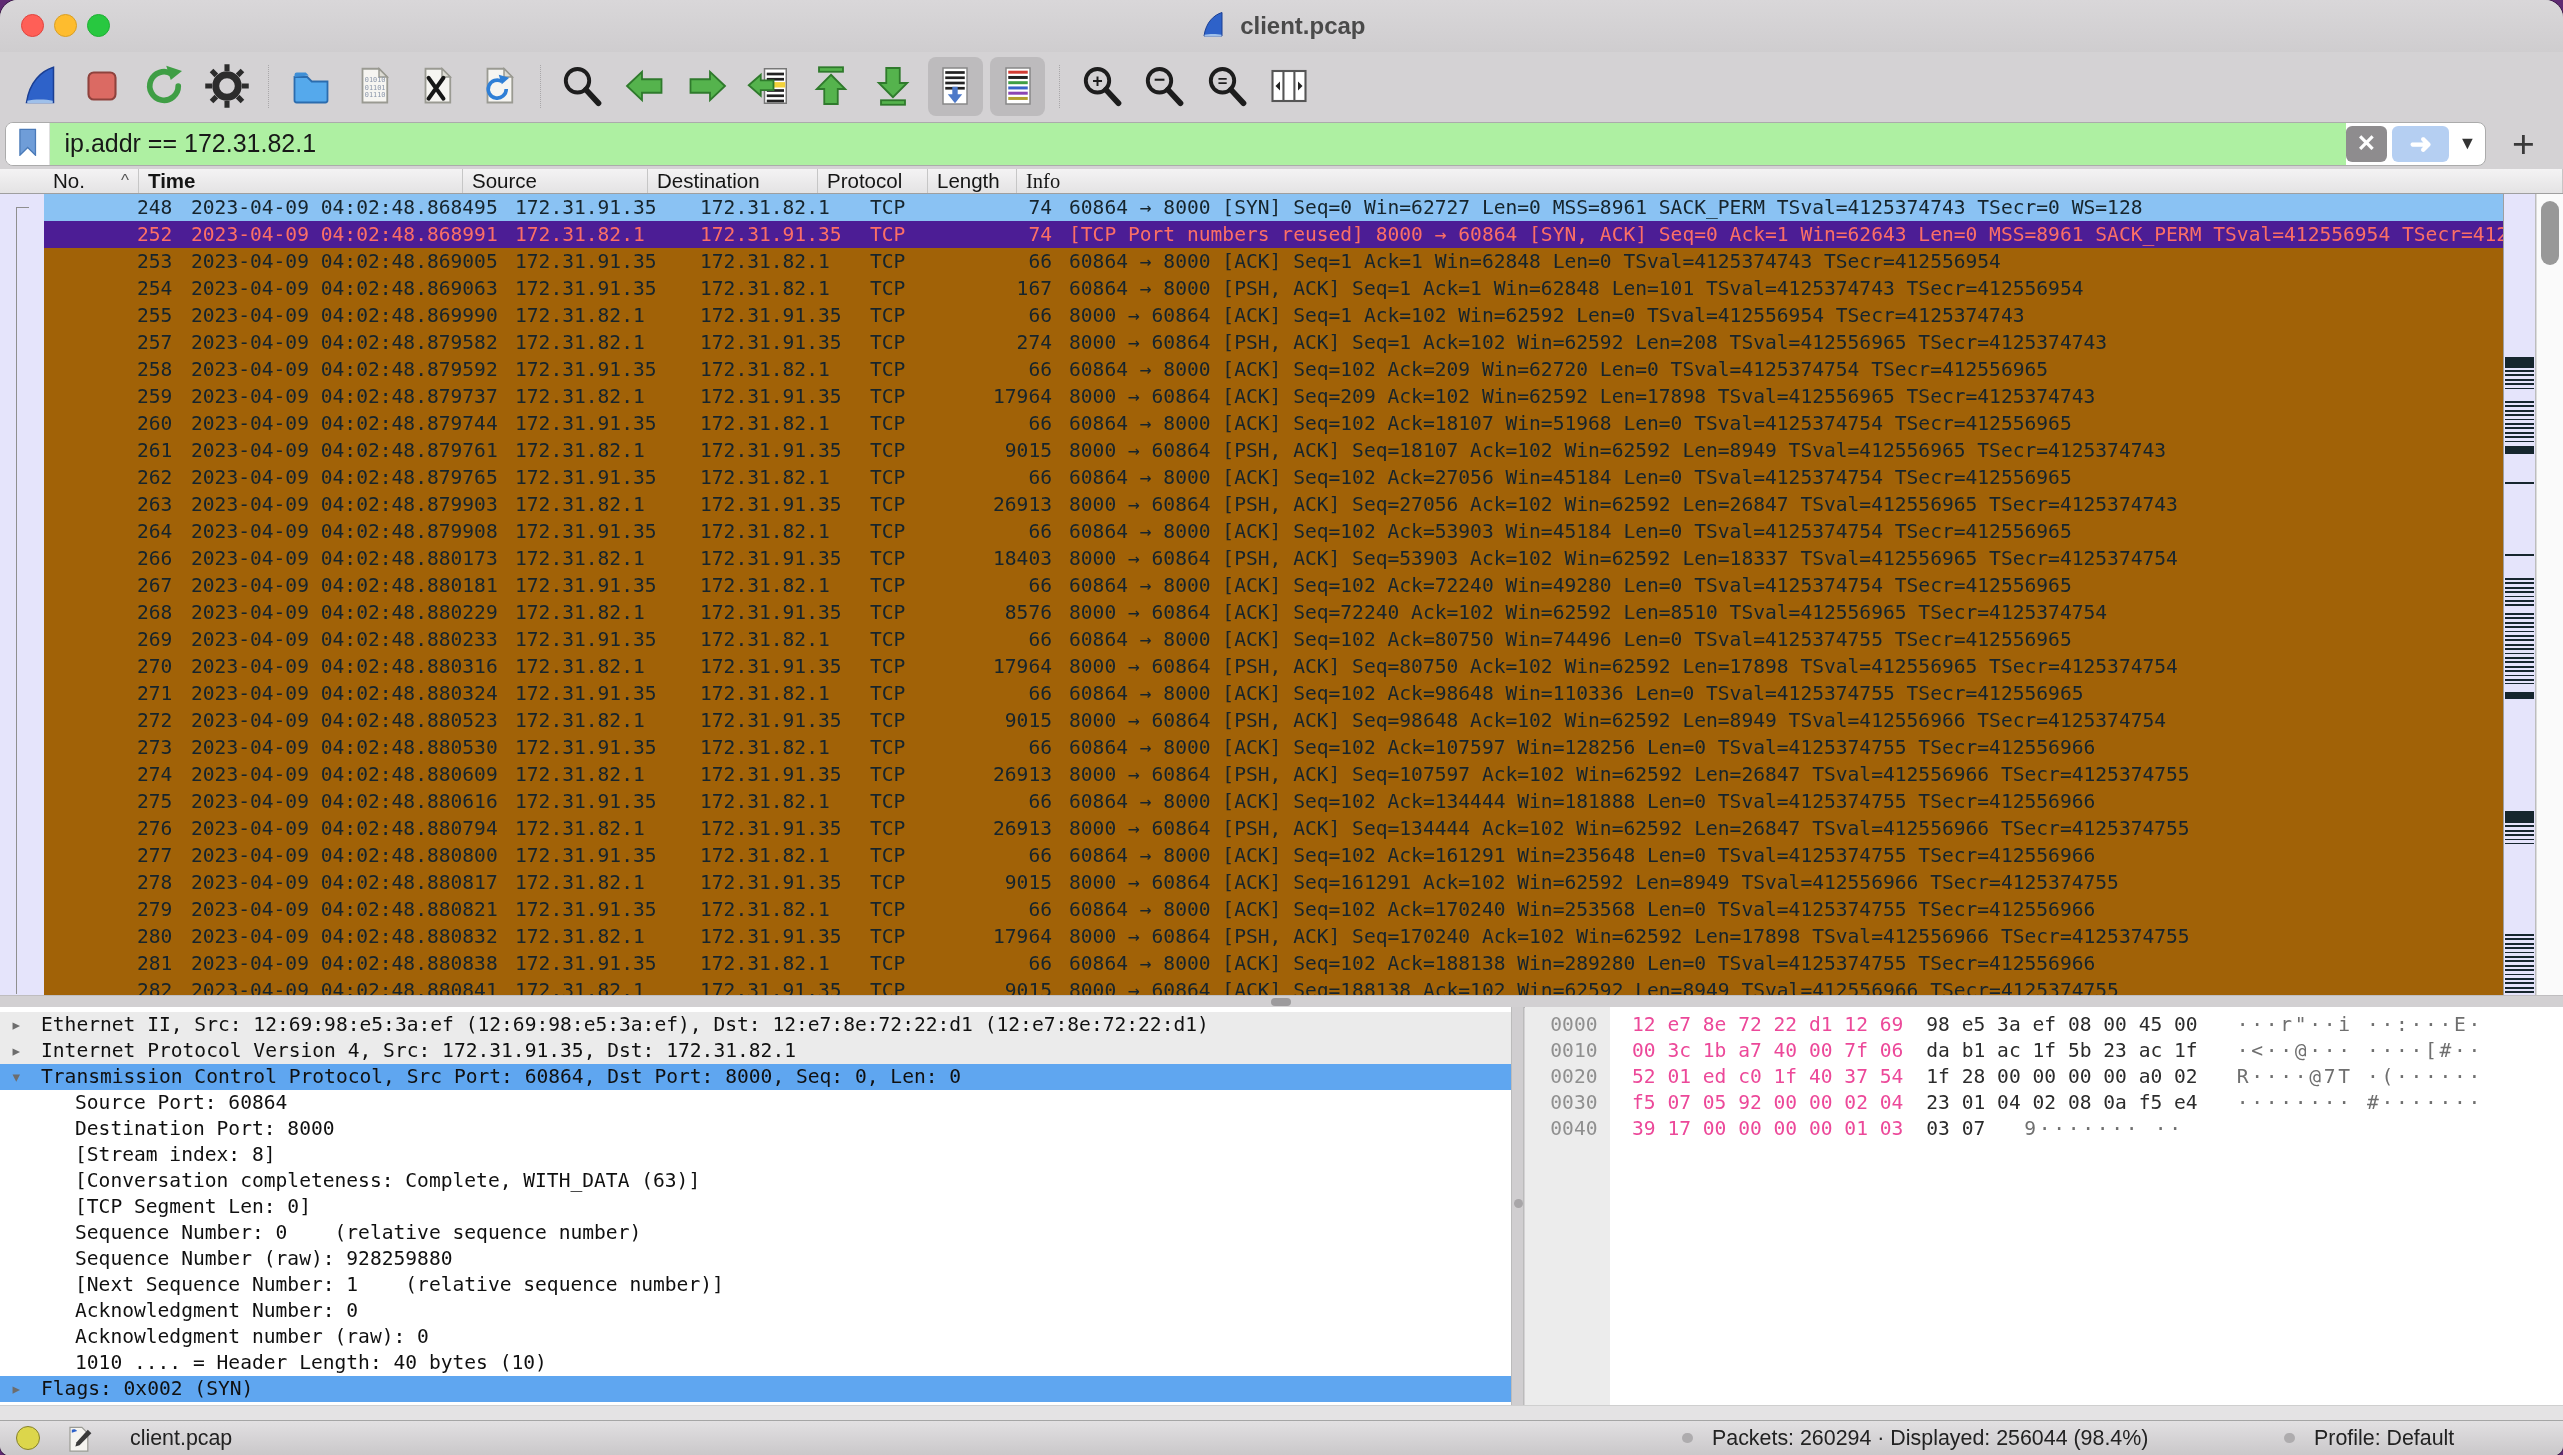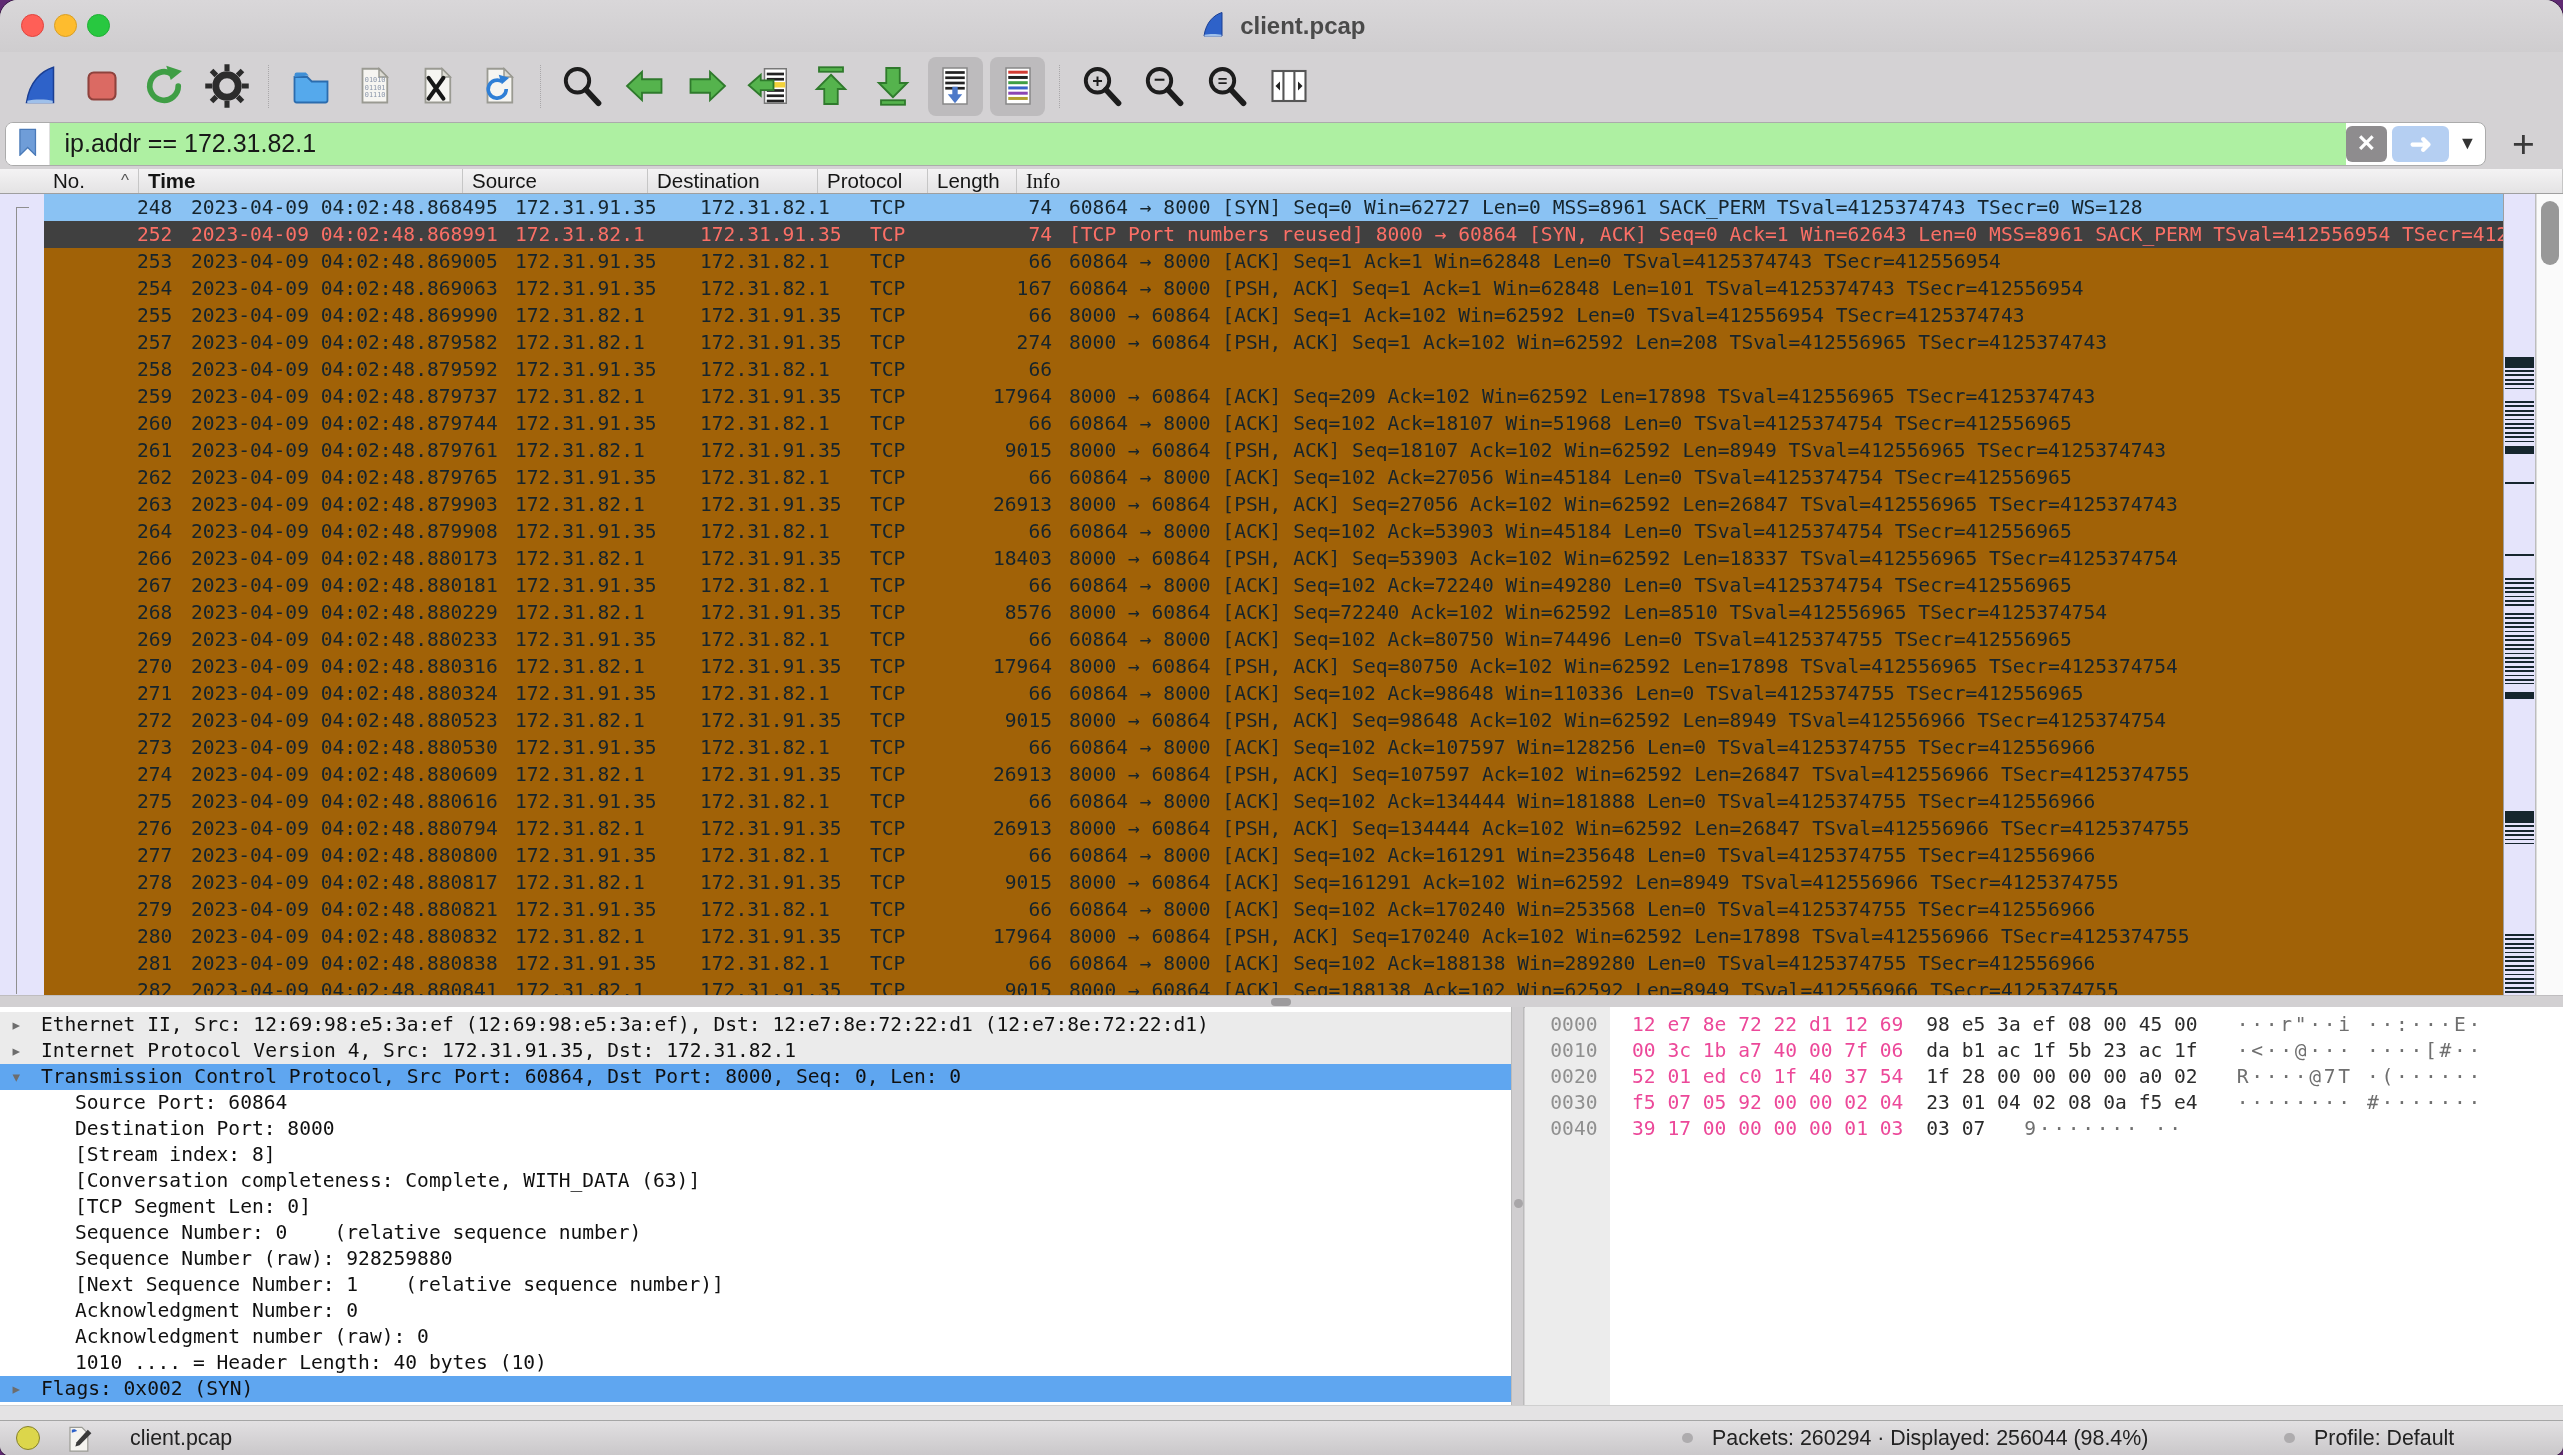--- a/index.html
+++ b/index.html
@@ -48,21 +48,21 @@
             background:linear-gradient(#f4f3f4,#e4e3e4);border-bottom:0.9px solid #9f9f9f;
             display:flex;font-size:20.5px;color:#151515;}
   .hcell{height:100%;display:flex;align-items:center;padding:0 9px;border-right:0.9px solid #c6c6c6;
          overflow:hidden;white-space:nowrap;flex:none;position:relative;}
   .hcaret{position:absolute;right:9px;font-size:17px;color:#555;}
   #pklist{position:absolute;left:0;top:194px;width:2563px;height:801px;background:#e5e4fb;
           overflow:hidden;font-family:"DejaVu Sans Mono",monospace;font-size:19.6px;padding-left:44px;}
   .prow{display:flex;height:27px;line-height:27px;white-space:nowrap;color:#16242c;width:2499px;}
   .prow.normal{background:#a16207;}
   .prow.selected{background:#8ac2f3;}
-  .prow.bad{background:#404040;color:#fb6f66;}
+  .prow.bad{background:#4c1d95;color:#fb6f66;}
   .pcell{flex:none;overflow:hidden;padding:0 8px;}
   .c-no{width:139px;text-align:right;padding-right:10.7px;}
   .c-time{width:324px;}
   .c-src{width:185px;}
   .c-dst{width:170px;}
   .c-proto{width:110px;}
   .c-len{width:89px;text-align:right;padding-right:9px;}
   .c-info{width:1482px;}
   #related-line{position:absolute;left:16px;top:13.3px;width:12.5px;height:787px;
                 border-left:1.8px solid #8f8f8f;border-top:1.8px solid #8f8f8f;pointer-events:none;}
@@ -406,20 +406,21 @@
           <div class="pcell c-len">274</div>
           <div class="pcell c-info">8000 → 60864 [PSH, ACK] Seq=1 Ack=102 Win=62592 Len=208 TSval=412556965 TSecr=4125374743</div>
         </div>
         <div class="prow normal">
           <div class="pcell c-no">258</div>
           <div class="pcell c-time">2023-04-09 04:02:48.879592</div>
           <div class="pcell c-src">172.31.91.35</div>
           <div class="pcell c-dst">172.31.82.1</div>
           <div class="pcell c-proto">TCP</div>
           <div class="pcell c-len">66</div>
+          <div class="pcell c-info">60864 → 8000 [ACK] Seq=102 Ack=209 Win=62720 Len=0 TSval=4125374754 TSecr=412556965</div>
         </div>
         <div class="prow normal">
           <div class="pcell c-no">259</div>
           <div class="pcell c-time">2023-04-09 04:02:48.879737</div>
           <div class="pcell c-src">172.31.82.1</div>
           <div class="pcell c-dst">172.31.91.35</div>
           <div class="pcell c-proto">TCP</div>
           <div class="pcell c-len">17964</div>
           <div class="pcell c-info">8000 → 60864 [ACK] Seq=209 Ack=102 Win=62592 Len=17898 TSval=412556965 TSecr=4125374743</div>
         </div>

